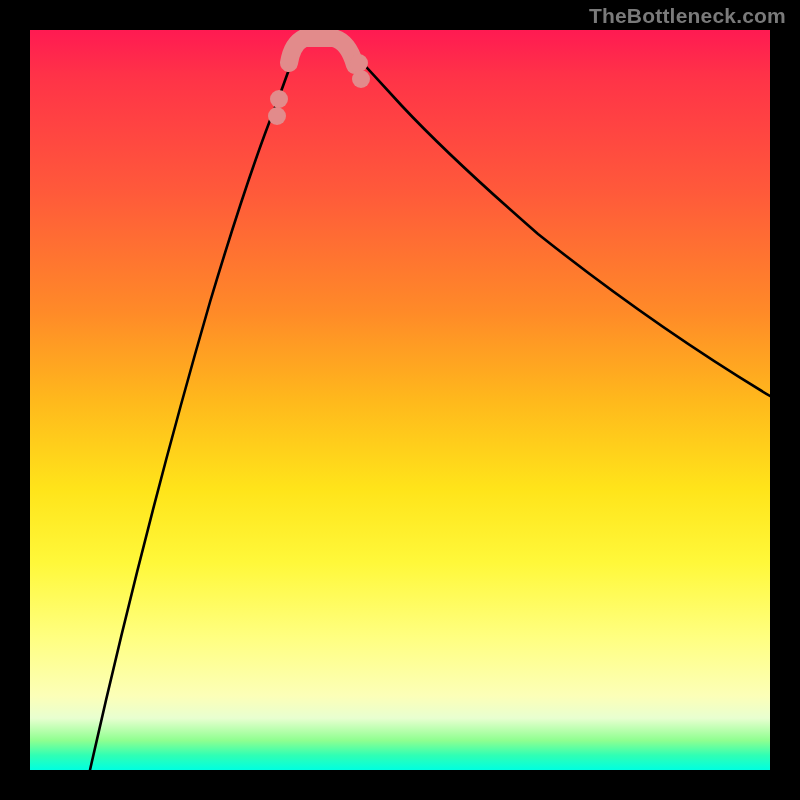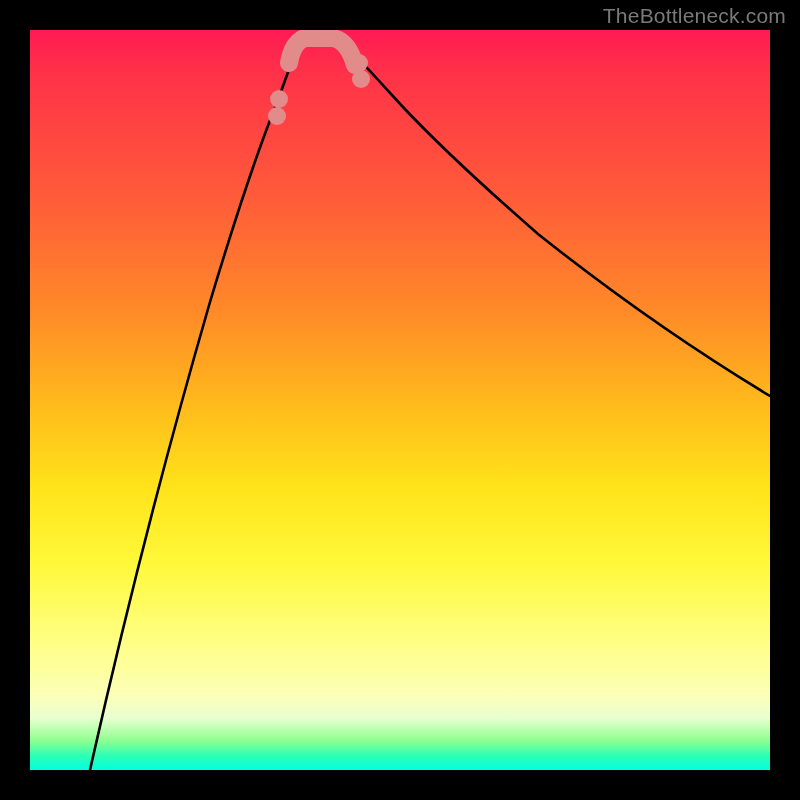--- a/index.html
+++ b/index.html
@@ -44,21 +44,21 @@
       #30ffb4 98%,
       #00ffe0 100%
     );
   }
   .watermark {
     position: absolute;
     top: 4px;
     right: 14px;
     color: #7a7a7a;
     font-size: 21px;
-    font-weight: 400;
+    font-weight: 700;
     letter-spacing: 0.2px;
     user-select: none;
   }
   svg.curves {
     position: absolute;
     inset: 0;
   }
 </style>
 </head>
 <body>

